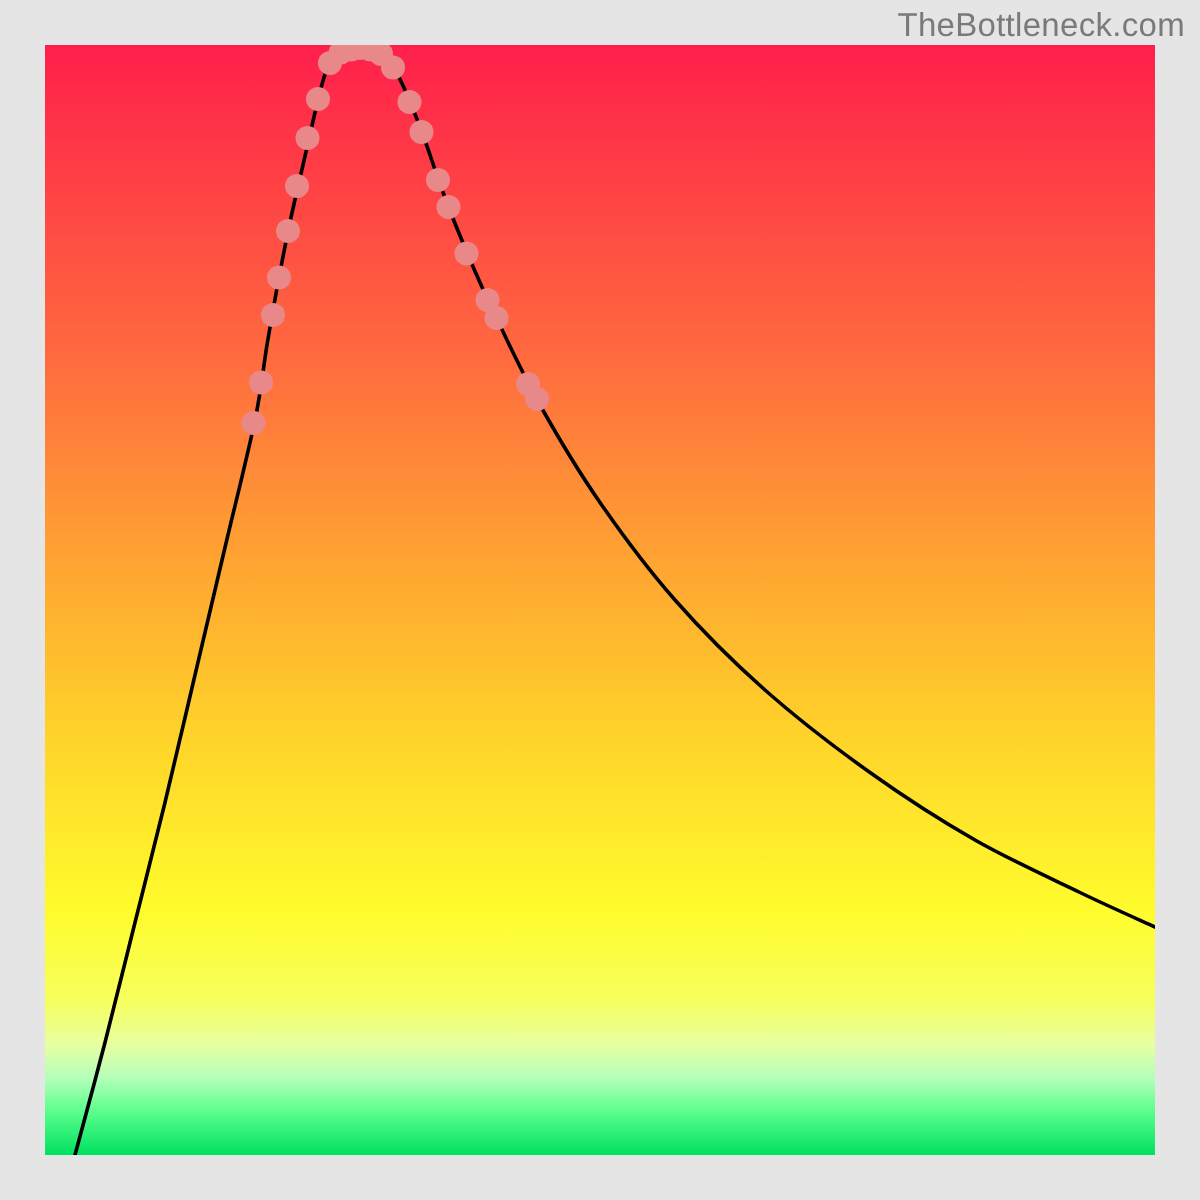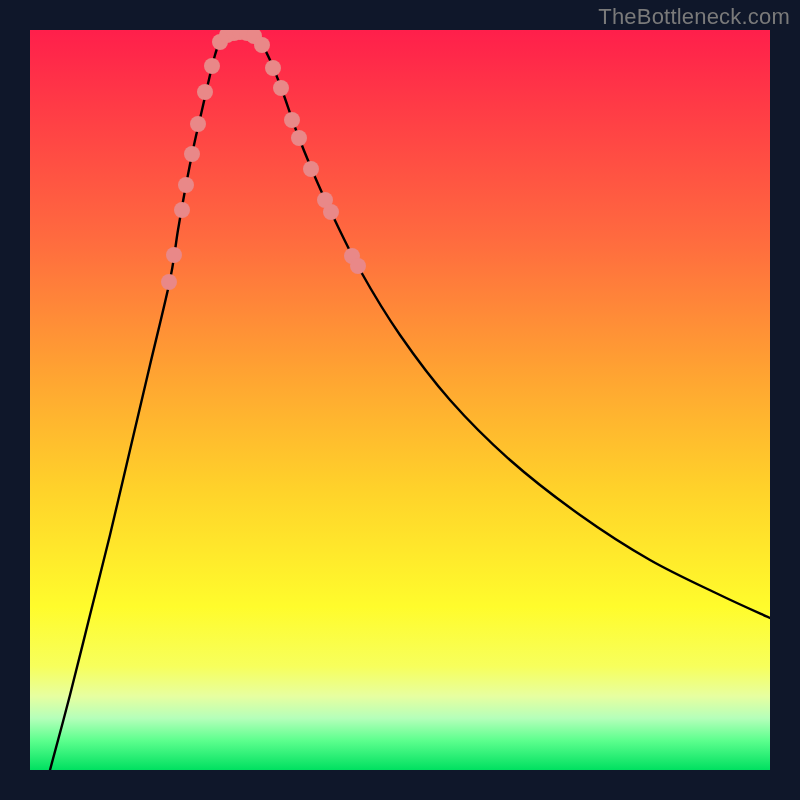--- a/index.html
+++ b/index.html
@@ -10,21 +10,21 @@
     background: #000;
     overflow: hidden;
     font-family: Arial, Helvetica, sans-serif;
   }
   .frame {
     position: absolute;
     top: 0;
     left: 0;
     width: 800px;
     height: 800px;
-    background: #0f172a;
+    background: #e5e5e5;
   }
   .plot {
     position: absolute;
     top: 30px;
     left: 30px;
     width: 740px;
     height: 740px;
     
     background: linear-gradient(
       to bottom,

